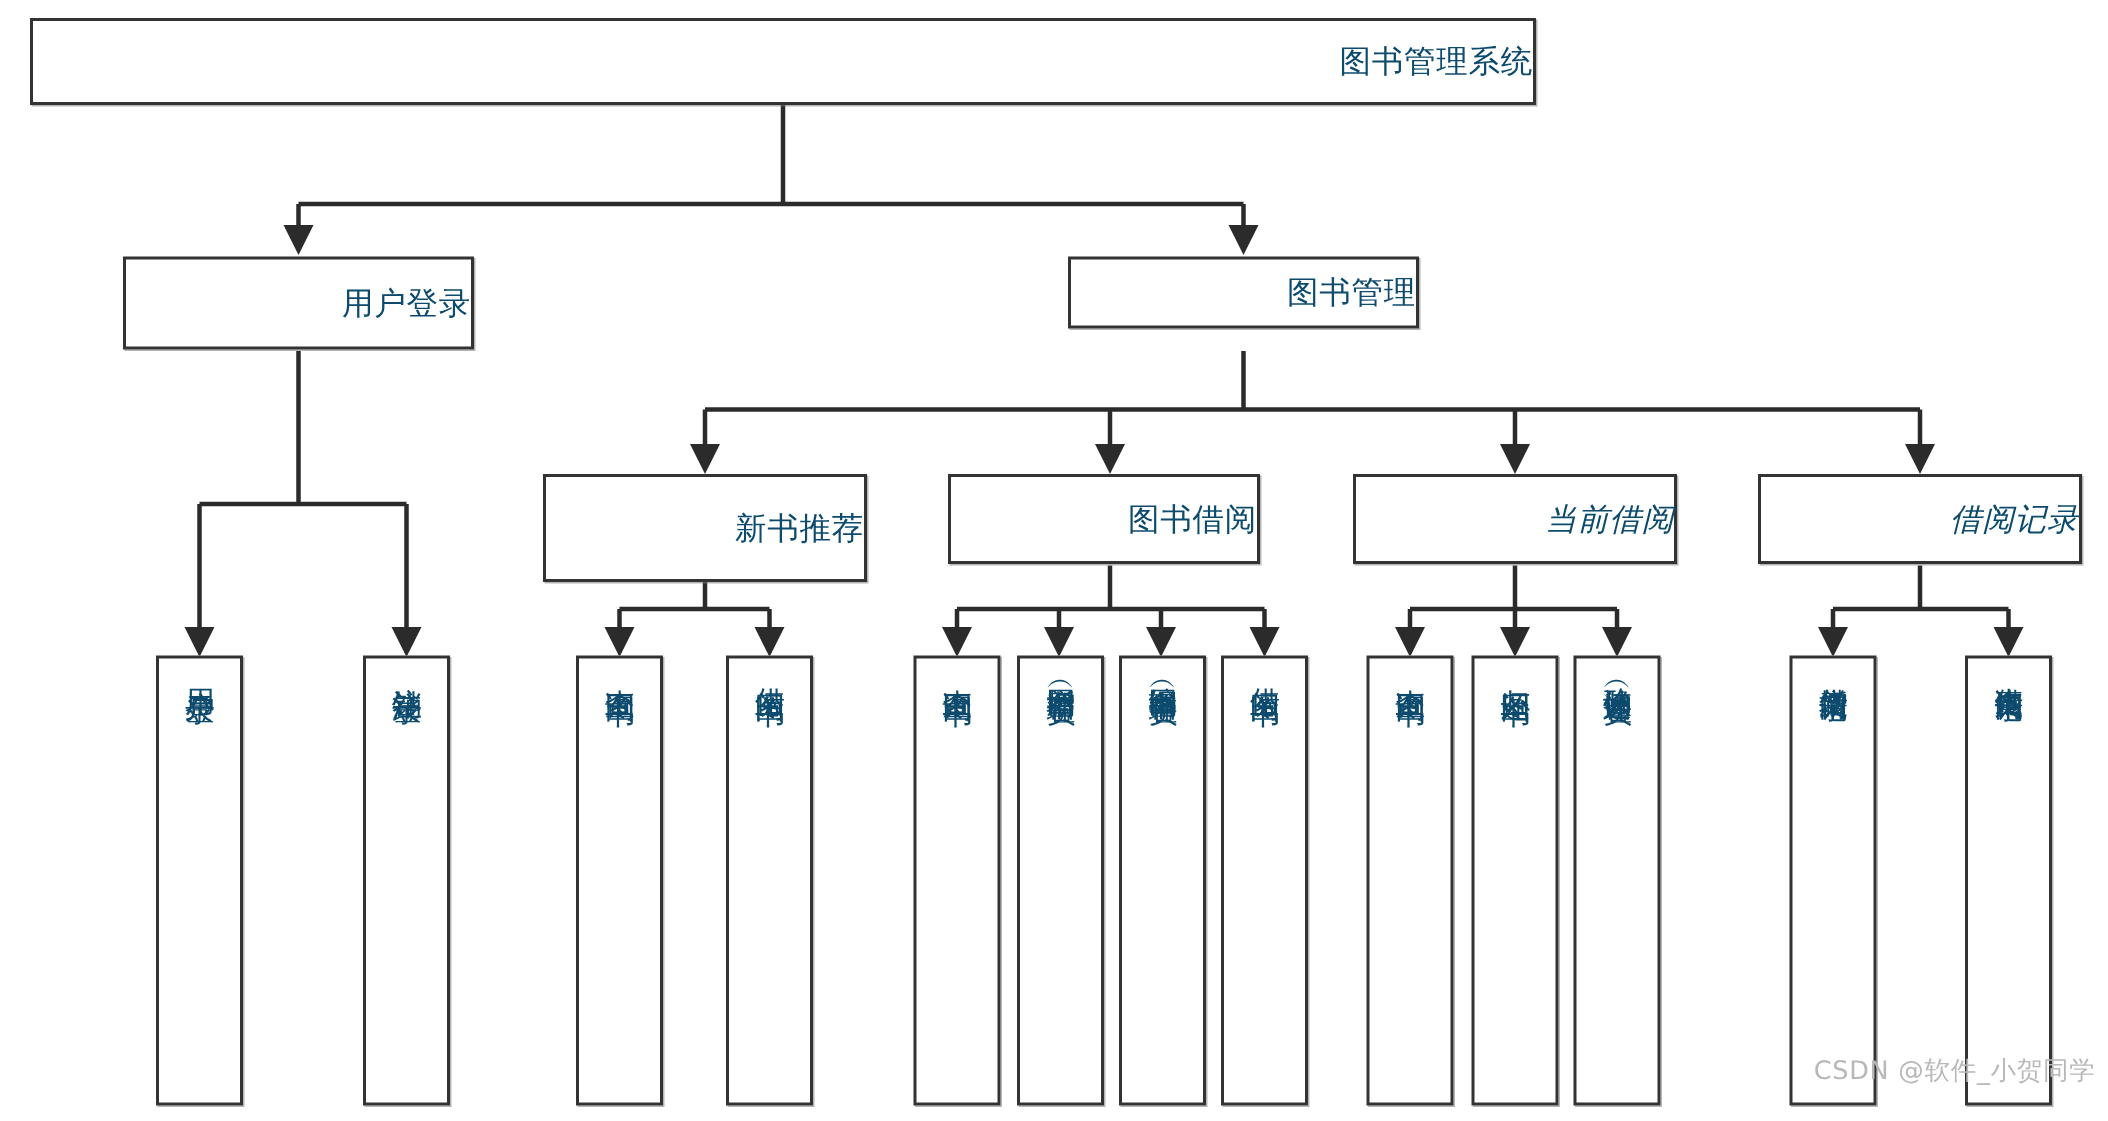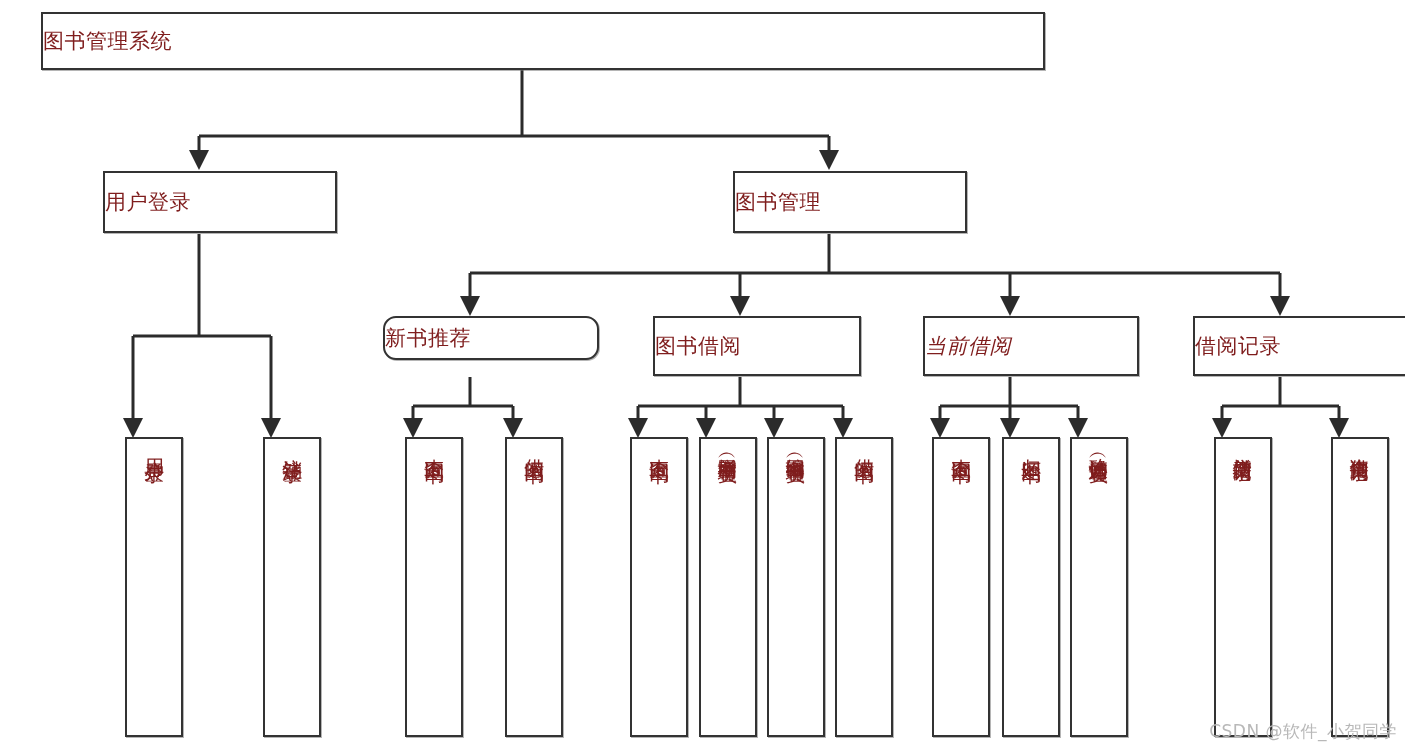--- a/index.html
+++ b/index.html
@@ -26,23 +26,22 @@
     pointer-events: none;
   }
   .node {
     position: absolute;
     box-sizing: border-box;
     background: #ffffff;
     border: 2px solid #333333;
     box-shadow: 1px 1px 0 0 rgba(120,120,120,0.55);
     display: flex;
     align-items: center;
-    justify-content: flex-start;
-    color: #7f1d1d;
-    margin-left: 21px;
+    justify-content: flex-end;
+    color: #0c4a6e;
   }
   .node .label {
     display: block;
     text-align: center;
     line-height: 1.18;
     letter-spacing: 0.5px;
   }
   .node.horizontal .label {
     font-size: 21px;
     white-space: nowrap;
@@ -60,21 +59,21 @@
     white-space: nowrap;
     margin: 0 auto;
   }
   .node.vertical.compact .label {
     font-size: 19px;
     letter-spacing: 1px;
   }
   .watermark {
     position: absolute;
     right: 8px;
-    bottom: 4px;
+    bottom: 22px;
     font-size: 17px;
     color: #b8b8b8;
     white-space: nowrap;
     letter-spacing: 0.5px;
   }
 </style>
 </head>
 <body>
 
 <div id="diagram-root">
@@ -129,34 +128,34 @@
     </g>
   </svg>
 
   <div class="node horizontal" style="left:20px; top:12px; width:1004px; height:58px;">
     <span class="label">图书管理系统</span>
   </div>
 
   <div class="node horizontal" style="left:82px; top:171px; width:234px; height:62px;">
     <span class="label">用户登录</span>
   </div>
-  <div class="node horizontal" style="left:712px; top:171px; width:234px; height:62px;">
+  <div class="node horizontal" style="left:712px; top:171px; width:234px; height:48px;">
     <span class="label">图书管理</span>
   </div>
 
-  <div class="node horizontal" style="left:362px; top:316px; width:216px; height:44px;border-radius:13px;">
+  <div class="node horizontal" style="left:362px; top:316px; width:216px; height:72px;">
     <span class="label">新书推荐</span>
   </div>
   <div class="node horizontal" style="left:632px; top:316px; width:208px; height:60px;">
     <span class="label">图书借阅</span>
   </div>
   <div class="node horizontal" style="left:902px; top:316px; width:216px; height:60px;font-style:italic;">
     <span class="label">当前借阅</span>
   </div>
-  <div class="node horizontal" style="left:1172px; top:316px; width:216px; height:60px;">
+  <div class="node horizontal" style="left:1172px; top:316px; width:216px; height:60px;font-style:italic;">
     <span class="label">借阅记录</span>
   </div>
 
   <div class="node vertical" style="left:104px; top:437px; width:58px; height:300px;">
     <span class="label">用户登录</span>
   </div>
   <div class="node vertical" style="left:242px; top:437px; width:58px; height:300px;">
     <span class="label">注销登录</span>
   </div>
 

